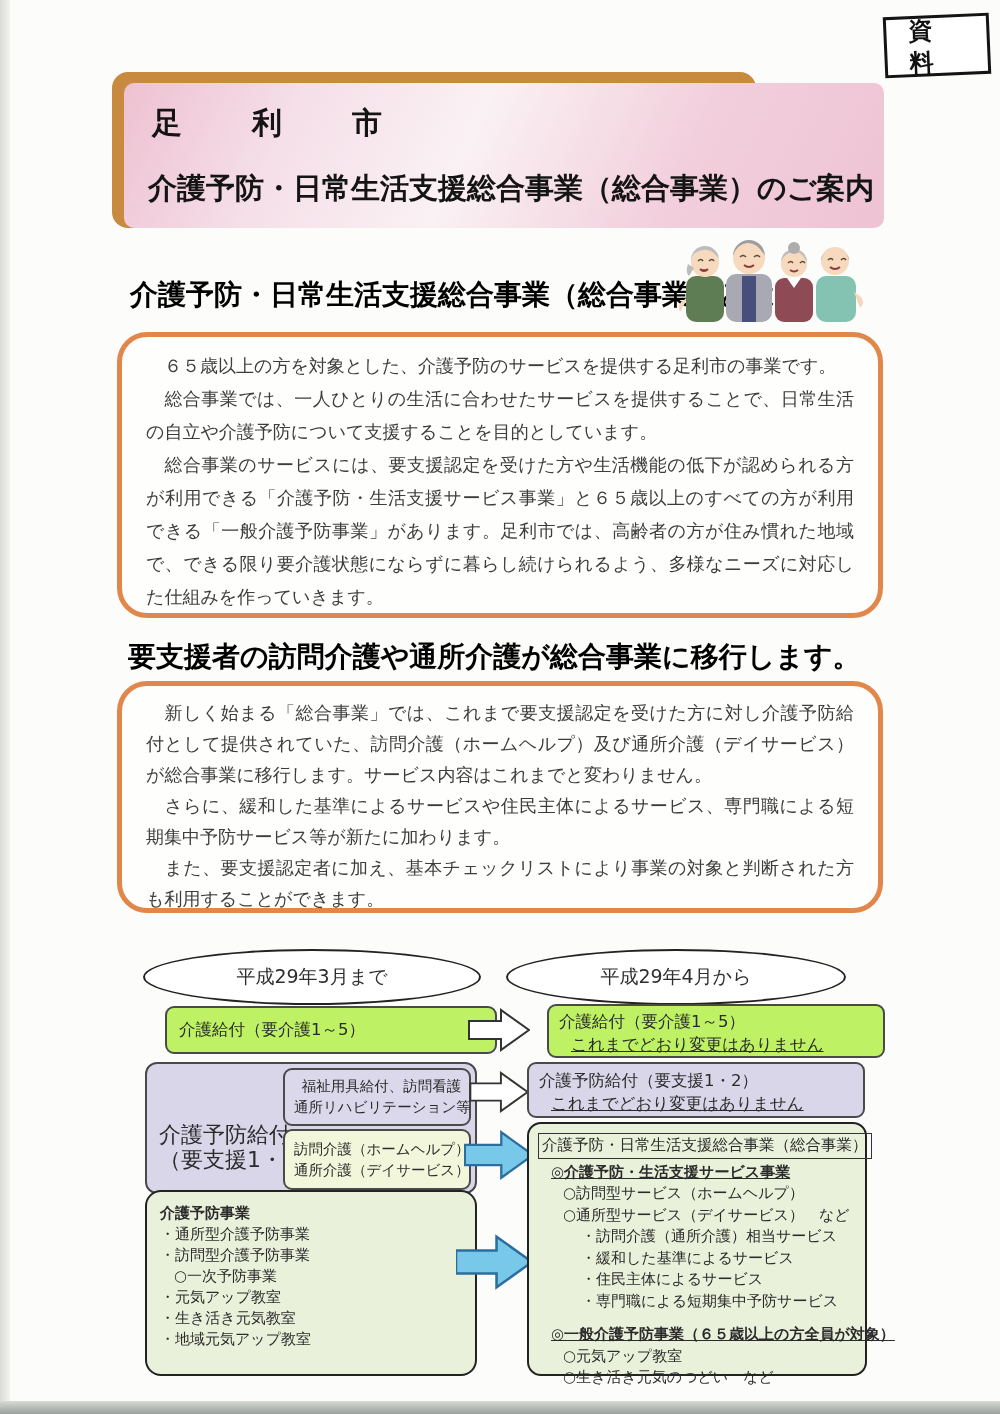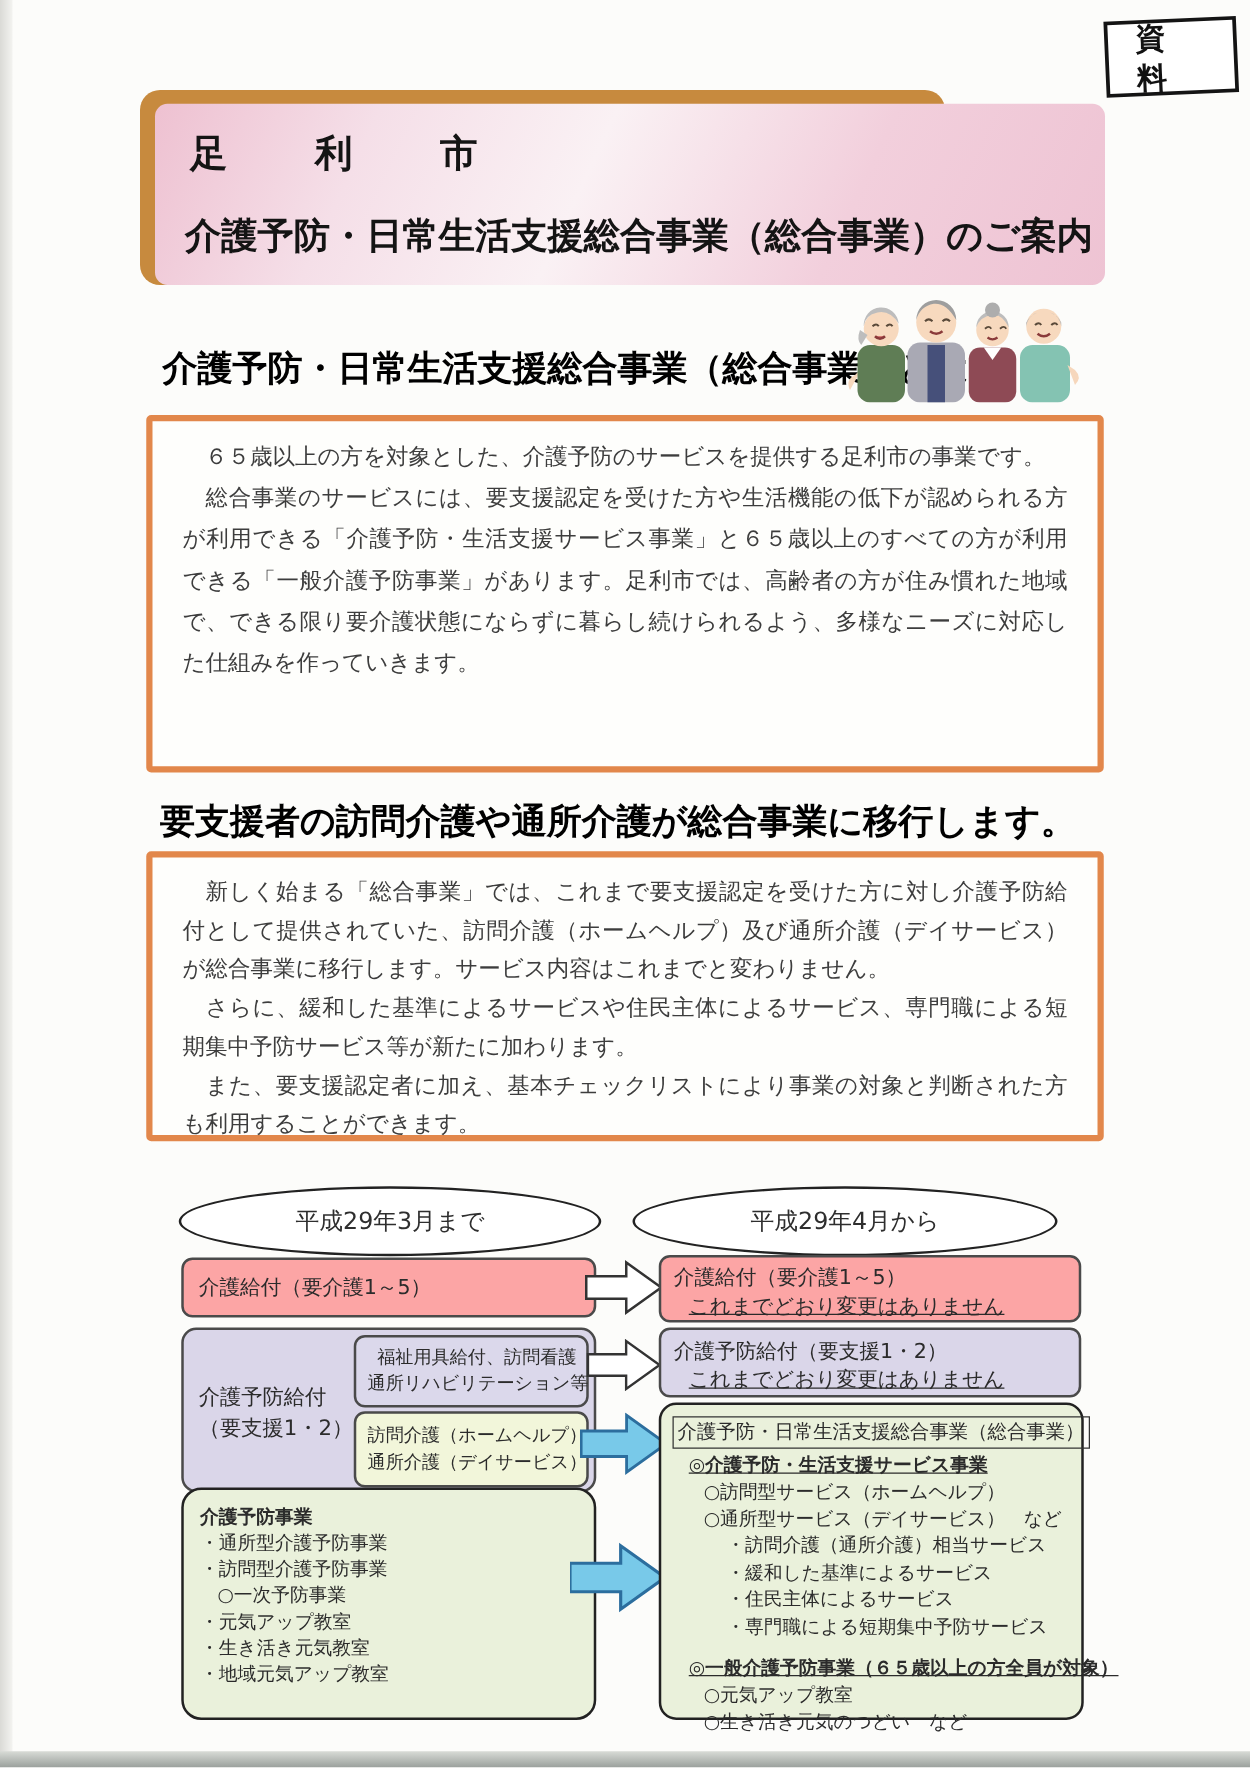--- a/index.html
+++ b/index.html
@@ -24,46 +24,46 @@
   .banner-title{position:absolute;left:24px;top:86px;font-size:29px;font-weight:700;color:#141414;white-space:nowrap;}
 
   .sec-h{position:absolute;font-size:28px;font-weight:700;color:#000000;white-space:nowrap;}
   .sec1-h{left:130px;top:276px;}
   .sec2-h{left:128px;top:638px;}
 
   .illust{position:absolute;left:674px;top:234px;width:194px;height:88px;}
 
   
   .obox{position:absolute;left:117px;width:766px;box-sizing:border-box;
-    border:5px solid #e2874b;border-radius:4px;background:#fefefc;padding:12px 24px 0 24px;}
+    border:5px solid #e2874b;border-radius:30px;background:#fefefc;padding:12px 24px 0 24px;}
   .obox1{top:332px;height:286px;}
   .obox2{top:681px;height:232px;}
   .obox p{margin:0;font-size:18px;line-height:33px;color:#3d3d3d;text-align:justify;}
   .obox2 p{line-height:31px;font-family:Liberation Serif, serif;}
 
   
   .oval{position:absolute;height:52px;border:2px solid #222;border-radius:50%;background:#fff;
     display:flex;align-items:center;justify-content:center;font-size:19px;color:#2e2e2e;}
   .oval-left{left:143px;top:949px;width:334px;}
   .oval-right{left:506px;top:949px;width:336px;}
 
   .dbox{position:absolute;box-sizing:border-box;border:2px solid #4a4a4a;border-radius:9px;font-size:16.5px;color:#2b2b2b;}
-  .mauve{background:#fca5a5;}
+  .mauve{background:#bef264;margin-left:20px;}
   .lav{background:#dad6e9;}
   .pgreen{background:#f2f6da;}
   .lgreen{background:#eaf1db;}
 
   .r1-left{left:145px;top:1006px;width:332px;height:48px;display:flex;align-items:center;padding-left:12px;}
   .r1-right{left:527px;top:1004px;width:338px;height:54px;padding:4px 10px 0 10px;}
   .r2-right{left:527px;top:1062px;width:338px;height:56px;padding:5px 10px 0 10px;}
   .two-line div{line-height:23px;white-space:nowrap;}
   .two-line .u2{text-decoration:underline;padding-left:12px;}
 
   .r2-outer{left:145px;top:1062px;width:332px;height:132px;border-radius:12px;}
-  .r2-label{position:absolute;left:12px;top:42px;font-size:17px;line-height:25px;white-space:nowrap;}
+  .r2-label{position:absolute;left:12px;top:58px;font-size:22px;line-height:25px;white-space:nowrap;}
   .inner{position:absolute;left:136px;width:188px;border:2px solid #4a4a4a;border-radius:9px;
     display:flex;flex-direction:column;justify-content:center;padding-left:9px;box-sizing:border-box;
     font-size:14.5px;line-height:21px;white-space:nowrap;}
   .inner1{top:4px;height:58px;background:#dbd8eb;text-align:center;}
   .inner2{top:65px;height:61px;}
 
   .gl-box{left:145px;top:1190px;width:332px;height:186px;border-radius:16px;border:2px solid #222;
     padding:11px 0 0 13px;font-size:15px;line-height:21px;}
   .gl-box .t{font-weight:700;}
   .lv1{margin-left:14px;}
@@ -130,20 +130,21 @@
       <circle cx="161" cy="27" r="14" fill="#f7d9be"></circle>
       <path d="M147 24 Q150 18 156 16 A14 14 0 0 0 147 27 Z" fill="#b5b5b5"></path>
       <path d="M175 24 Q172 18 166 16 A14 14 0 0 1 175 27 Z" fill="#b5b5b5"></path>
       <path d="M154 26 q3 -3 5 0 M167 26 q3 -3 5 0" stroke="#5a4a3a" stroke-width="1.6" fill="none"></path>
       <path d="M156 33 q5 4 10 0" stroke="#8a3a3a" stroke-width="2" fill="none"></path>
     </svg>
   </div>
 
   <div class="obox obox1">
     <p>　６５歳以上の方を対象とした、介護予防のサービスを提供する足利市の事業です。</p>
+    <p>　総合事業では、一人ひとりの生活に合わせたサービスを提供することで、日常生活の自立や介護予防について支援することを目的としています。</p>
     <p>　総合事業のサービスには、要支援認定を受けた方や生活機能の低下が認められる方が利用できる「介護予防・生活支援サービス事業」と６５歳以上のすべての方が利用できる「一般介護予防事業」があります。足利市では、高齢者の方が住み慣れた地域で、できる限り要介護状態にならずに暮らし続けられるよう、多様なニーズに対応した仕組みを作っていきます。</p>
   </div>
 
   <div class="sec-h sec2-h">要支援者の訪問介護や通所介護が総合事業に移行します。</div>
 
   <div class="obox obox2">
     <p>　新しく始まる「総合事業」では、これまで要支援認定を受けた方に対し介護予防給付として提供されていた、訪問介護（ホームヘルプ）及び通所介護（デイサービス）が総合事業に移行します。サービス内容はこれまでと変わりません。</p>
     <p>　さらに、緩和した基準によるサービスや住民主体によるサービス、専門職による短期集中予防サービス等が新たに加わります。</p>
     <p>　また、要支援認定者に加え、基本チェックリストにより事業の対象と判断された方も利用することができます。</p>
   </div>

